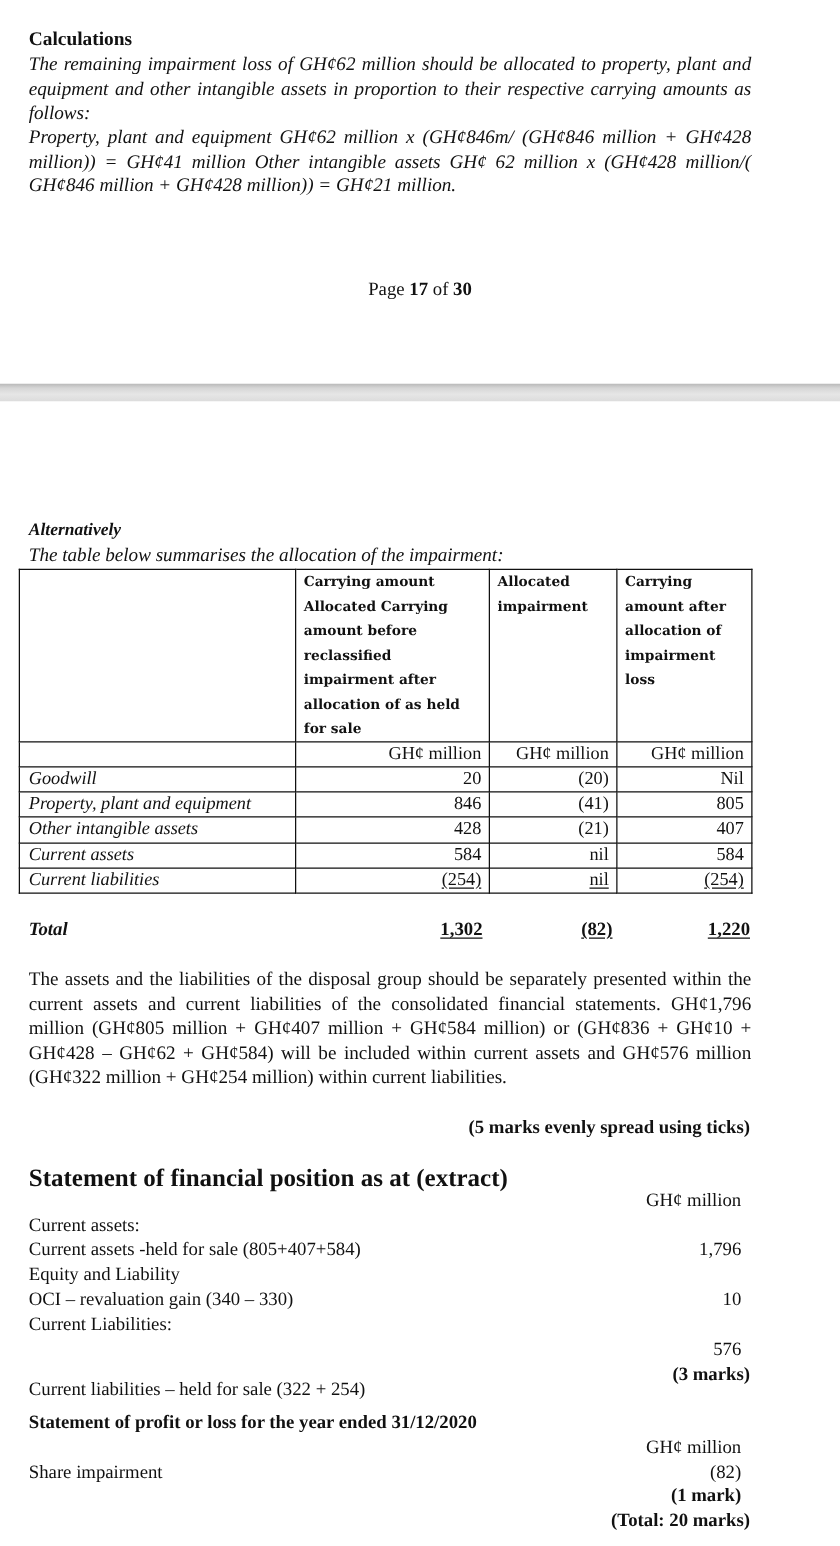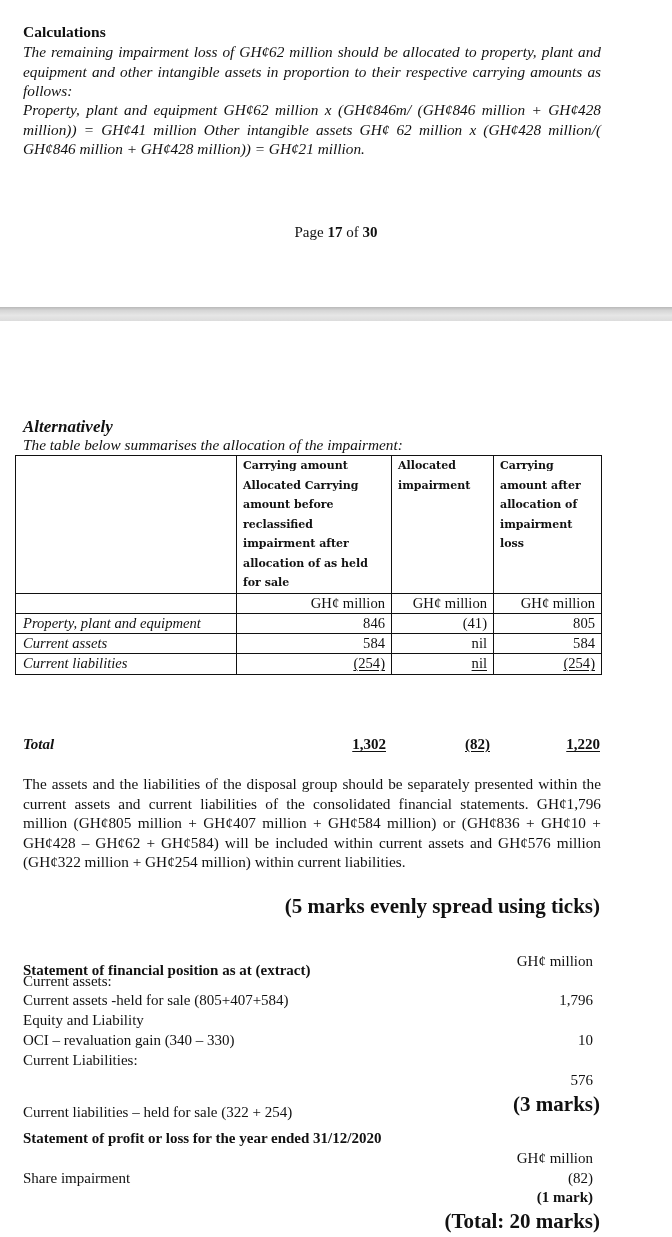--- a/index.html
+++ b/index.html
@@ -20,57 +20,69 @@
   table.alloc td.c2 { width:89px; }
   table.alloc td.c3 { width:95px; }
   table.alloc .hdr td { font-family:"DejaVu Serif", serif; font-weight:bold; font-size:11px; line-height:19.5px; height:136px; }
   table.alloc .unit td { text-align:right; height:19px; }
   table.alloc .row td.num { text-align:right; height:19px; }
   .ul { text-decoration:underline; text-underline-offset:2px; }
   .total-row { position:absolute; top:736px; left:23px; width:580px; height:20px; font-size:15px; }
   .total-row span { position:absolute; top:0; font-weight:bold; }
   .sofp-line { position:absolute; left:23px; font-size:15px; }
   .rval { position:absolute; right:79px; font-size:15px; text-align:right; }
-  .rmark { position:absolute; right:72px; font-size:21px; font-weight:bold; text-align:right; }
+  .rmark { position:absolute; right:72px; font-size:15px; font-weight:bold; text-align:right; }
 </style>
 </head>
 <body>
 
 <div class="heading" style="top:23px;">Calculations</div>
 <div class="para it" style="top:42px;">The remaining impairment loss of GH¢62 million should be allocated to property, plant and equipment and other intangible assets in proportion to their respective carrying amounts as follows:</div>
 <div class="para it" style="top:100px;">Property, plant and equipment GH¢62 million x (GH¢846m/ (GH¢846 million + GH¢428 million)) = GH¢41 million Other intangible assets GH¢ 62 million x (GH¢428 million/( GH¢846 million + GH¢428 million)) = GH¢21 million.</div>
 
 <div class="page-num">
   <span>Page </span><span class="b">17</span><span> of </span><span class="b">30</span>
 </div>
 
 <div class="page-sep"></div>
 
-<div class="abs it b" style="left:23px; top:417px; font-size:17px;">Alternatively</div>
+<div class="abs it b" style="left:23px; top:417px; font-size:14px;">Alternatively</div>
 <div class="abs it" style="left:23px; top:436px; font-size:15.3px;">The table below summarises the allocation of the impairment:</div>
 
 <table class="alloc">
   <tbody>
       <tr class="hdr">
     <td class="lab"></td>
     <td class="c1">Carrying amount Allocated Carrying amount before reclassified impairment after allocation of as held for sale</td>
     <td class="c2">Allocated impairment</td>
     <td class="c3">Carrying amount after allocation of impairment loss</td>
   </tr>
   <tr class="unit">
     <td></td>
     <td>GH¢ million</td>
     <td>GH¢ million</td>
     <td>GH¢ million</td>
   </tr>
   <tr class="row">
+    <td class="lab">Goodwill</td>
+    <td class="num">20</td>
+    <td class="num">(20)</td>
+    <td class="num">Nil</td>
+  </tr>
+  <tr class="row">
     <td class="lab">Property, plant and equipment</td>
     <td class="num">846</td>
     <td class="num">(41)</td>
     <td class="num">805</td>
+  </tr>
+  <tr class="row">
+    <td class="lab">Other intangible assets</td>
+    <td class="num">428</td>
+    <td class="num">(21)</td>
+    <td class="num">407</td>
   </tr>
   <tr class="row">
     <td class="lab">Current assets</td>
     <td class="num">584</td>
     <td class="num">nil</td>
     <td class="num">584</td>
   </tr>
   <tr class="row">
     <td class="lab">Current liabilities</td>
     <td class="num"><span class="ul">(254)</span></td>
@@ -83,21 +95,21 @@
 <div class="total-row">
   <span class="it" style="left:0;">Total</span>
   <span class="ul" style="right:217px;">1,302</span>
   <span class="ul" style="right:113px;">(82)</span>
   <span class="ul" style="right:3px;">1,220</span>
 </div>
 
 <div class="para" style="top:774px;">The assets and the liabilities of the disposal group should be separately presented within the current assets and current liabilities of the consolidated financial statements. GH¢1,796 million (GH¢805 million + GH¢407 million + GH¢584 million) or (GH¢836 + GH¢10 + GH¢428 – GH¢62 + GH¢584) will be included within current assets and GH¢576 million (GH¢322 million + GH¢254 million) within current liabilities.</div>
 <div class="rmark" style="top:894px;">(5 marks evenly spread using ticks)</div>
 
-<div class="heading" style="top:962px; font-size:15px;">Statement of financial position as at (extract)</div>
+<div class="heading" style="top:932px; font-size:20px;">Statement of financial position as at (extract)</div>
 <div class="rval" style="top:953px;">GH¢ million</div>
 <div class="sofp-line" style="top:973px;">Current assets:</div>
 <div class="sofp-line" style="top:992px;">Current assets -held for sale (805+407+584)</div>
 <div class="rval" style="top:992px;">1,796</div>
 <div class="sofp-line" style="top:1012px;">Equity and Liability</div>
 <div class="sofp-line" style="top:1032px;">OCI – revaluation gain (340 – 330)</div>
 <div class="rval" style="top:1032px;">10</div>
 <div class="sofp-line" style="top:1052px;">Current Liabilities:</div>
 <div class="sofp-line" style="top:1072px;margin-top:32px;">Current liabilities – held for sale (322 + 254)</div>
 <div class="rval" style="top:1072px;">576</div>

